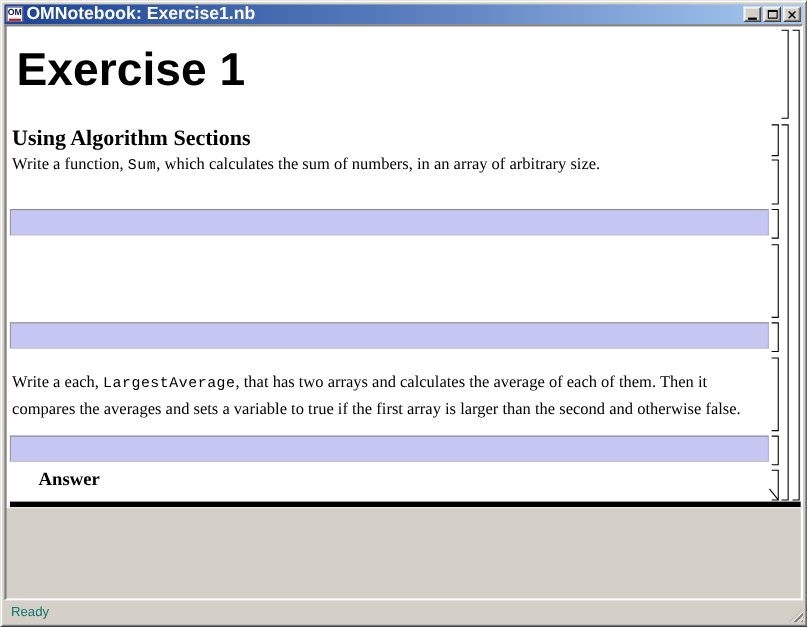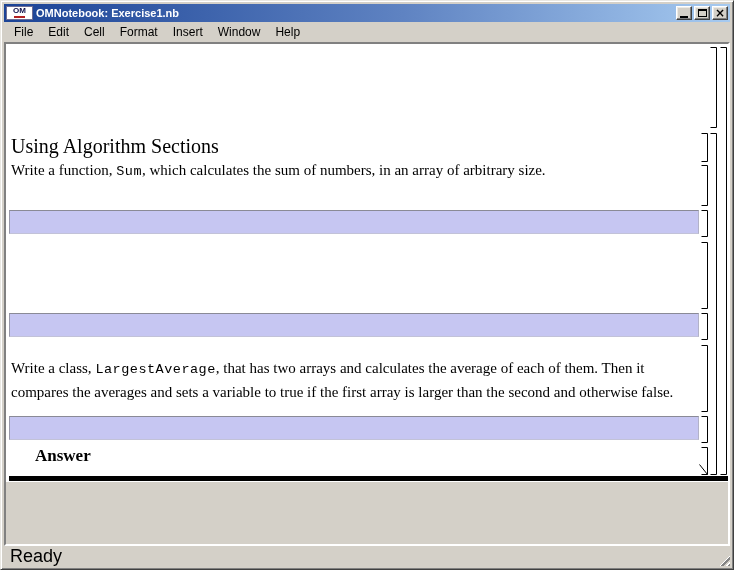--- a/index.html
+++ b/index.html
@@ -6,46 +6,46 @@
   #stage { position:relative; width:734px; height:570px; font-family:"Liberation Sans",sans-serif; overflow:hidden; }
 
   
   .window { position:absolute; inset:0; background:#D4D0C8; box-sizing:border-box;
             border:1px solid; border-color:#E9E7E2 #404040 #404040 #E9E7E2;
             box-shadow: inset 1px 1px 0 #FFFFFF, inset -1px -1px 0 #808080;
             padding:3px; display:flex; flex-direction:column; }
 
   .titlebar { height:18px; flex:0 0 18px; background:linear-gradient(90deg,#1B4396 0%,#5F83C2 55%,#A6CAF0 100%);
               display:flex; align-items:center; padding:0 2px; }
-  .app-icon { width:27px; height:14px; background:#FFFFFF; border:1px solid #6C6C94; box-sizing:border-box;
-              display:flex; flex-direction:column; align-items:center; margin-right:3px; }
+  .app-icon { width:15px; height:14px; background:#FFFFFF; border:1px solid #6C6C94; box-sizing:border-box;
+              display:flex; flex-direction:column; align-items:center; justify-content:center; margin-right:3px; }
   .app-icon .om { font:bold 8px "Liberation Sans",sans-serif; color:#10104A; line-height:8px; letter-spacing:0; }
   .app-icon .strip { width:11px; height:2px; background:#B22222; margin-top:1px; }
-  .title-text { color:#FFFFFF; font-size:11px; font-weight:bold; white-space:nowrap; }
+  .title-text { color:#FFFFFF; font-size:16px; font-weight:bold; white-space:nowrap; }
   .win-buttons { margin-left:auto; display:flex; gap:2px; }
   .win-btn { width:16px; height:14px; background:#D4D0C8; box-sizing:border-box;
              border:1px solid; border-color:#FFFFFF #404040 #404040 #FFFFFF;
              box-shadow: inset -1px -1px 0 #808080, inset 1px 1px 0 #ECEAE5;
              display:flex; align-items:center; justify-content:center; }
   .glyph-min { width:8px; height:2px; background:#000; margin-top:7px; }
   .glyph-max { width:9px; height:8px; box-sizing:border-box; border:1px solid #000; border-top-width:2px; }
   .glyph-close { font:bold 12px "DejaVu Sans",sans-serif; line-height:10px; color:#000; margin-top:-1px; }
 
   .menubar { height:20px; flex:0 0 20px; display:flex; align-items:center; padding-left:3px; }
   .menu-item { font-size:12px; color:#000; padding:2px 8px 2px 7px; cursor:default; }
 
   
   .viewport { flex:1 1 auto; box-sizing:border-box; border:2px solid; border-color:#808080 #FFFFFF #FFFFFF #808080;
               background:#D4D0C8; overflow:hidden; }
   .document { position:relative; width:100%; height:438px; background:#FFFFFF; }
 
   .cell-title { position:absolute; left:9px; top:15px; font-family:"Liberation Sans",sans-serif;
                 font-weight:bold; font-size:42px; color:#000; white-space:nowrap; }
   .cell-sectionheading { position:absolute; left:5px; top:91px; font-family:"Liberation Serif",serif;
-                font-weight:normal; font-size:20px; color:#000; white-space:nowrap; }
+                font-weight:bold; font-size:20px; color:#000; white-space:nowrap; }
   .text-cell { position:absolute; left:5px; width:692px; font-family:"Liberation Serif",serif;
                font-size:15px; line-height:23px; color:#000; }
   .text-cell .code { font-family:"Liberation Mono",monospace; font-size:13.5px; letter-spacing:0.5px; }
   .cell-text1 { top:115px; }
   .cell-text2 { top:210px; }
   .cell-text3 { top:313px; }
   .input-cell { position:absolute; left:3px; width:690px; height:24px; box-sizing:border-box;
                 background:#C6C6F2; border:1px solid; border-color:#8A8A96 #B2B2C8 #C2C2D8 #9898A8; }
   .cell-input1 { top:166px; }
   .cell-input2 { top:269px; }
@@ -53,21 +53,21 @@
   .cell-answer { position:absolute; left:5px; top:402px; font-family:"Liberation Serif",serif;
                  font-weight:bold; font-size:17px; color:#000; white-space:nowrap;margin-left:24px; }
   .insertion-bar { position:absolute; left:3px; top:432px; width:719px; height:5px; background:#000; }
 
   .bracket-svg { position:absolute; left:689px; top:0; width:36px; height:438px; }
   .bracket-svg path { stroke:#000; stroke-width:1; fill:none; }
 
   
   .statusbar { height:20px; flex:0 0 20px; position:relative; display:flex; align-items:center;
                padding-left:6px; background:#D4D0C8; }
-  .status-text { font-size:18px; color:#000000; }
+  .status-text { font-size:12px; color:#0f766e; }
   .resize-grip { position:absolute; right:0; bottom:0; width:13px; height:13px;
                  background: repeating-linear-gradient(135deg, transparent 0 2px, #FFFFFF 2px 3px, #848484 3px 4.5px);
                  clip-path: polygon(100% 0, 100% 100%, 0 100%); }
 </style>
 </head>
 <body>
 
 <div id="stage">
   <div class="window">
 
@@ -83,44 +83,36 @@
         </div>
         <div class="win-btn">
           <span class="glyph-max"></span>
         </div>
         <div class="win-btn">
           <span class="glyph-close">×</span>
         </div>
       </div>
     </div>
 
-    <div class="menubar">
-      <span class="menu-item">File</span>
-      <span class="menu-item">Edit</span>
-      <span class="menu-item">Cell</span>
-      <span class="menu-item">Format</span>
-      <span class="menu-item">Insert</span>
-      <span class="menu-item">Window</span>
-      <span class="menu-item">Help</span>
-    </div>
 
     <div class="viewport">
       <div class="document">
 
+        <div class="cell-title">Exercise 1</div>
 
         <div class="cell-sectionheading">Using Algorithm Sections</div>
 
         <div class="text-cell cell-text1"><span>Write a function, </span><span class="code">Sum</span><span>, which calculates the sum of numbers, in an array of arbitrary size.</span></div>
 
         <div class="input-cell cell-input1"></div>
 
 
         <div class="input-cell cell-input2"></div>
 
-        <div class="text-cell cell-text3"><span>Write a class, </span><span class="code">LargestAverage</span><span>, that has two arrays and calculates the average of each of them. Then it compares the averages and sets a variable to true if the first array is larger than the second and otherwise false.</span></div>
+        <div class="text-cell cell-text3"><span>Write a each, </span><span class="code">LargestAverage</span><span>, that has two arrays and calculates the average of each of them. Then it compares the averages and sets a variable to true if the first array is larger than the second and otherwise false.</span></div>
 
         <div class="input-cell cell-input3"></div>
 
         <div class="cell-answer">Answer</div>
 
         <div class="insertion-bar"></div>
 
         <svg class="bracket-svg" viewBox="0 0 36 438">
           <path d="M25.5 3.5 H31.5 V430.5 H25.5"></path>
           <path d="M15.5 3.5 H21.5 V83.5 H15.5"></path>

